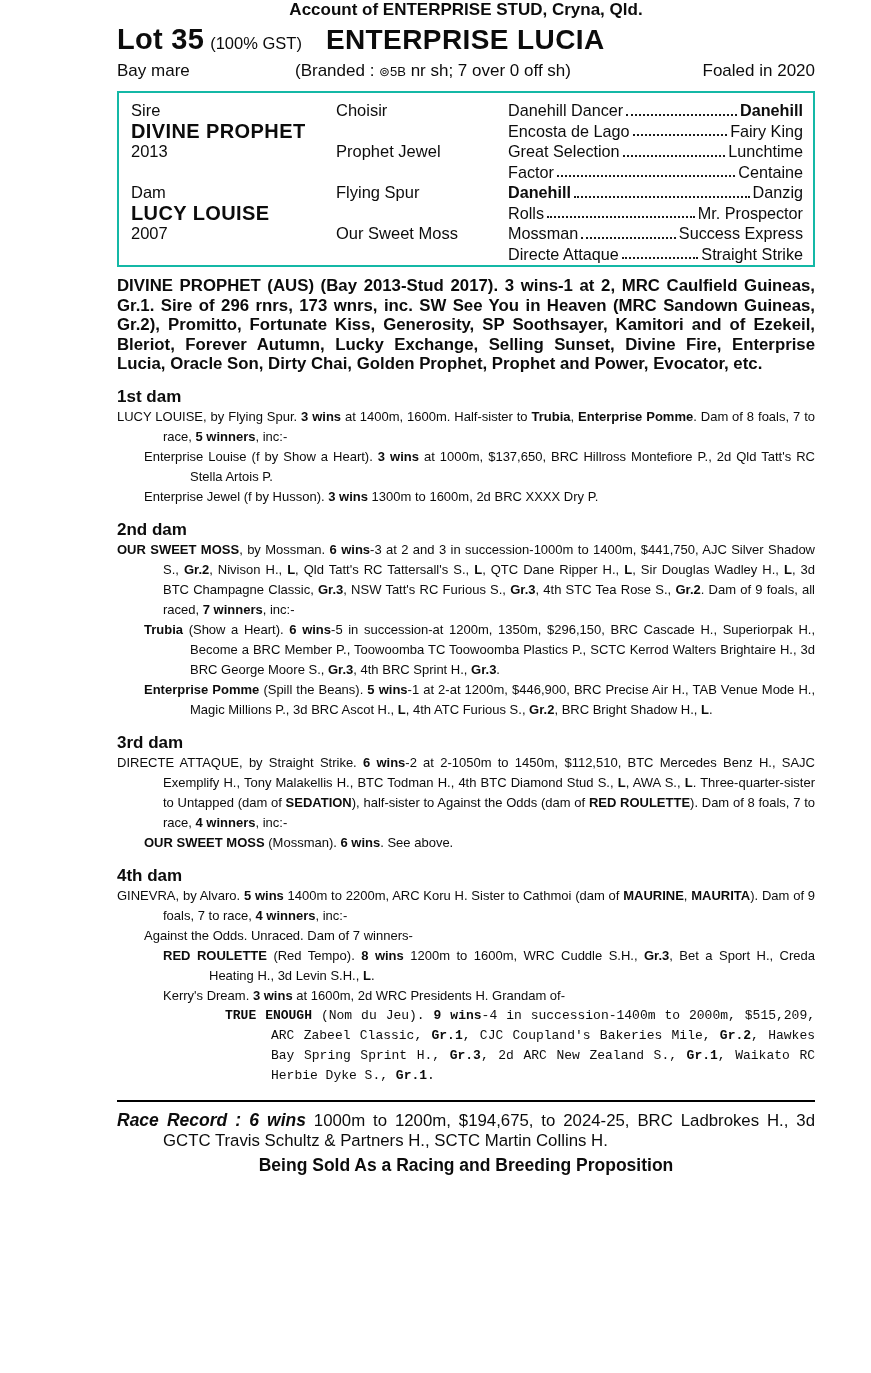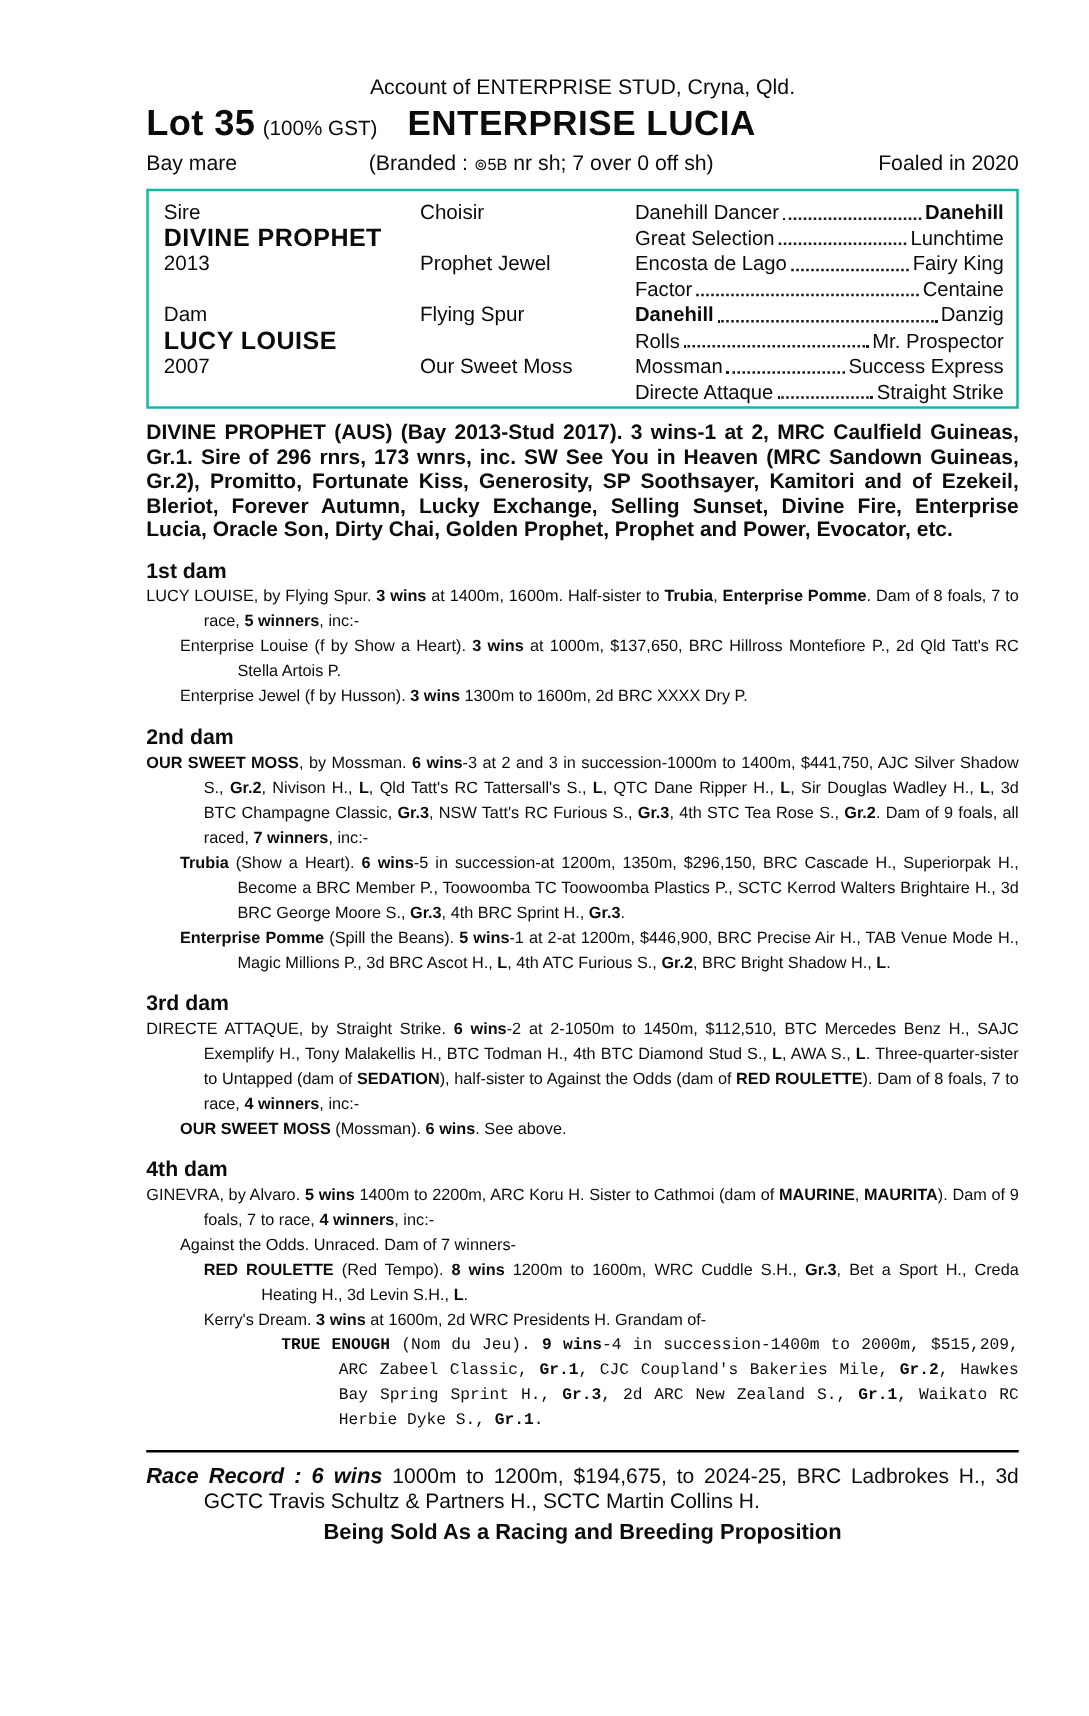--- a/index.html
+++ b/index.html
@@ -5,21 +5,21 @@
   html,body{margin:0;padding:0;background:#fff;}
   .page{
     width:871px;height:1373px;position:relative;background:#ffffff;
     font-family:"Liberation Sans","DejaVu Sans",sans-serif;
     color:#0c0c0c;overflow:hidden;
   }
   .content{margin:0 56px 0 117px;width:698px;}
   .b{font-weight:bold;}
 
   
-  .account{margin-top:60px;text-align:center;font-weight:normal;font-size:17px;line-height:20px;}
+  .account{text-align:center;font-weight:bold;font-size:17px;line-height:20px;}
   .lotline{display:flex;align-items:baseline;margin-top:3px;}
   .lot{font-weight:bold;font-size:29px;letter-spacing:.3px;}
   .gst{font-size:16.5px;margin-left:6px;}
   .horsename{font-weight:bold;font-size:28px;letter-spacing:.4px;margin-left:24px;}
   .descline{display:flex;margin-top:4px;font-size:17px;line-height:22px;}
   .desc-left{width:178px;}
   .desc-mid{flex:1;}
   .brandsym{font-size:13px;}
   .desc-right{text-align:right;}
 
@@ -87,28 +87,28 @@
           <div class="pline">Prophet Jewel</div>
           <div class="pline"></div>
         </div>
         <div class="pcol3">
           <div class="lrow">
               <span><span>Danehill Dancer</span></span>
               <span class="dots"></span>
               <span><span class="b">Danehill</span></span>
             </div>
           <div class="lrow">
+              <span><span>Encosta de Lago</span></span>
+              <span class="dots"></span>
+              <span><span>Fairy King</span></span>
+            </div>
+          <div class="lrow">
               <span><span>Great Selection</span></span>
               <span class="dots"></span>
               <span><span>Lunchtime</span></span>
-            </div>
-          <div class="lrow">
-              <span><span>Encosta de Lago</span></span>
-              <span class="dots"></span>
-              <span><span>Fairy King</span></span>
             </div>
           <div class="lrow">
               <span><span>Factor</span></span>
               <span class="dots"></span>
               <span><span>Centaine</span></span>
             </div>
         </div>
       </div>
       <div class="pblock">
         <div class="pcol1">

